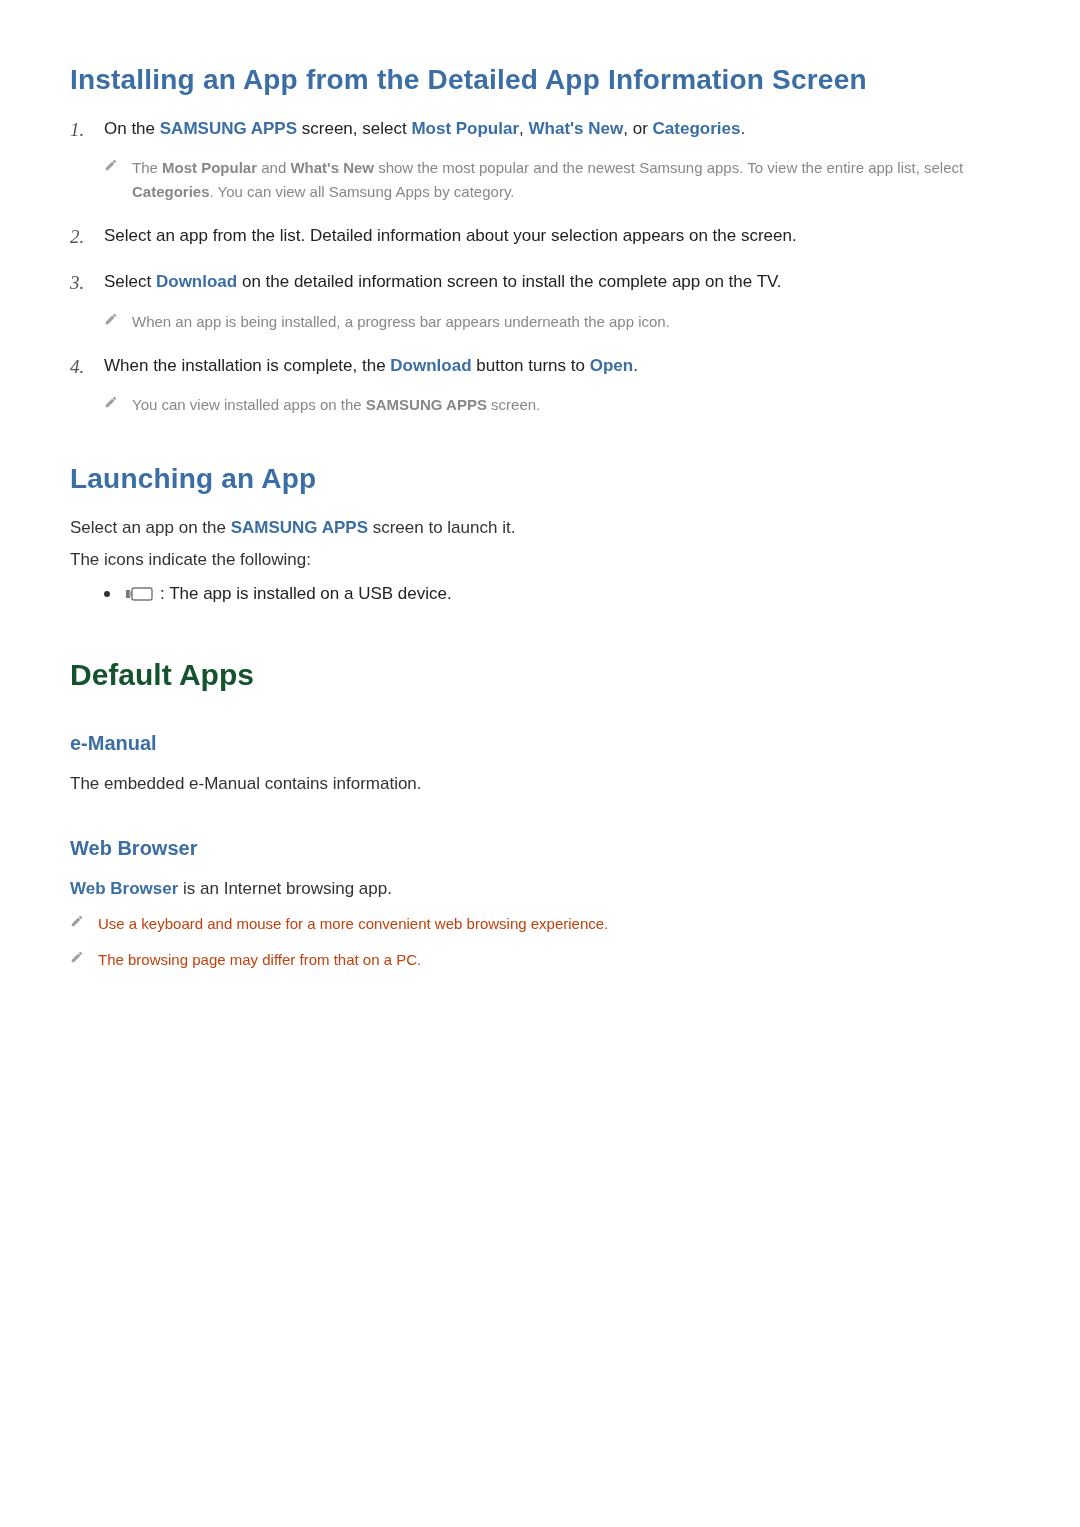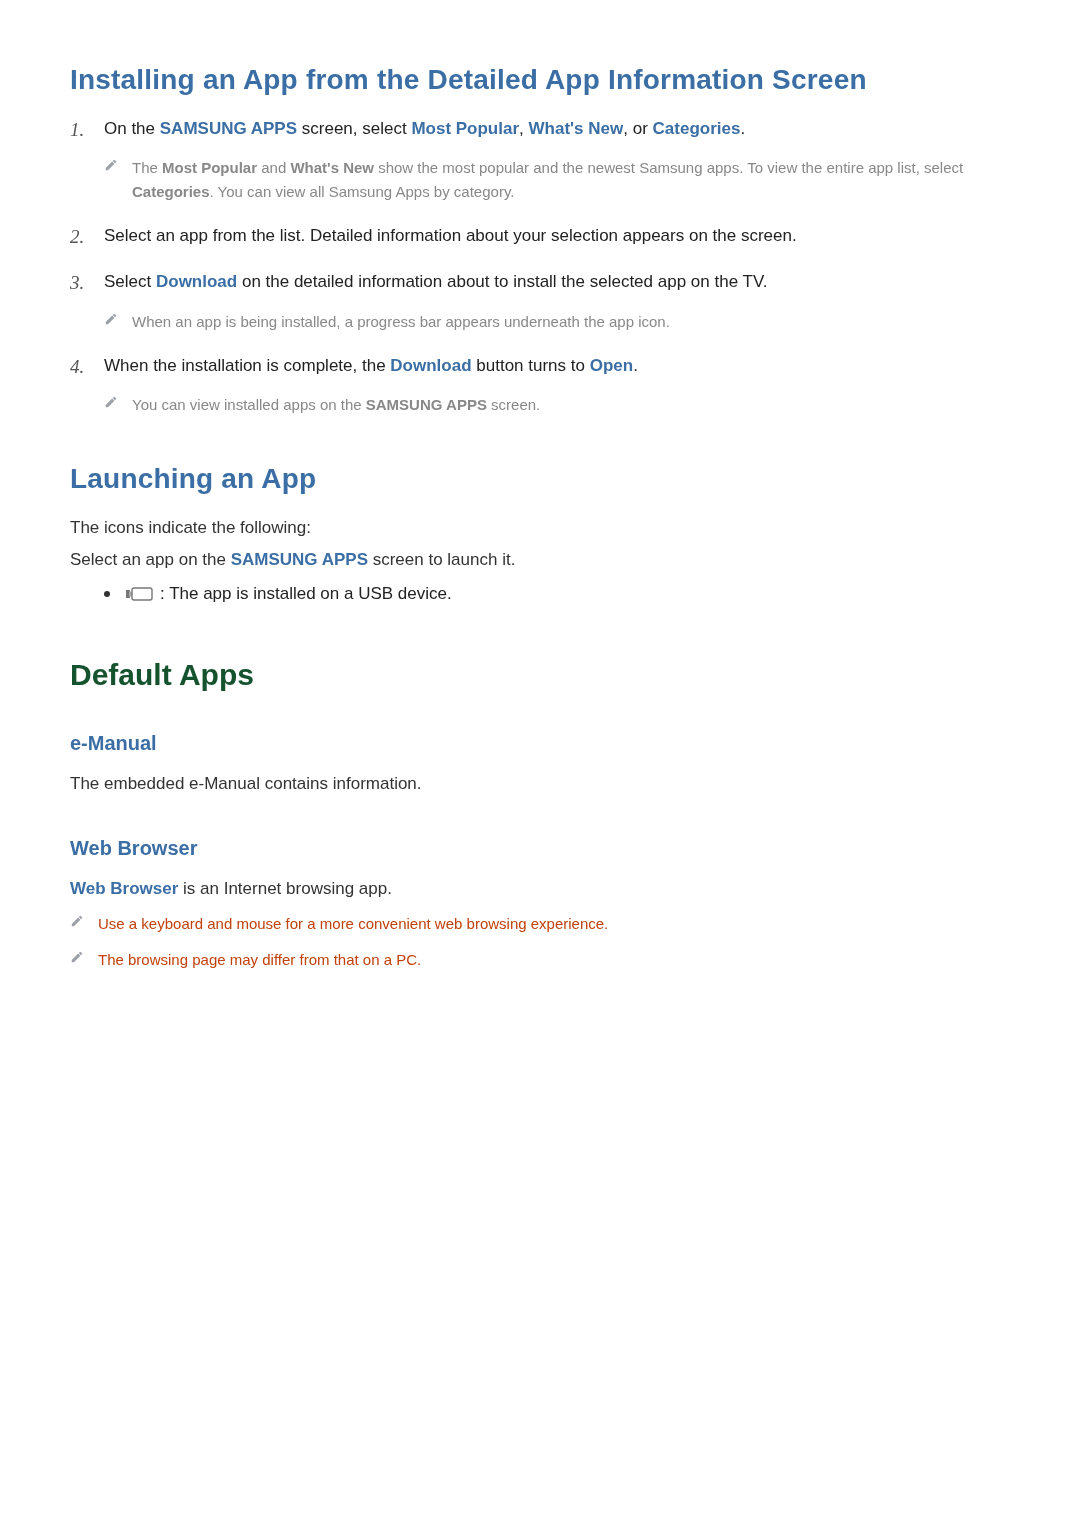--- a/index.html
+++ b/index.html
@@ -174,21 +174,21 @@
     </li>
 
     <li>
       <div class="num">2.</div>
       <div class="li-body">Select an app from the list. Detailed information about your selection appears on the screen.</div>
     </li>
 
     <li>
       <div class="num">3.</div>
       <div class="li-body">
-        <span>Select </span><span class="accent" style="font-weight:bold">Download</span><span> on the detailed information about to install the selected app on the TV.</span>
+        <span>Select </span><span class="accent" style="font-weight:bold">Download</span><span> on the detailed information screen to install the complete app on the TV.</span>
 
         <div class="note-row">
           <div class="note-icon">
             <svg class="pencil" viewBox="0 0 24 24">
                 <path fill="#9aa0a6" d="M3 17.25V21h3.75L17.81 9.94l-3.75-3.75L3 17.25zM20.71 7.04a1 1 0 0 0 0-1.41l-2.34-2.34a1 1 0 0 0-1.41 0l-1.83 1.83 3.75 3.75 1.83-1.83z"></path>
               </svg>
           </div>
           <div class="note-text">When an app is being installed, a progress bar appears underneath the app icon.</div>
         </div>
       </div>
@@ -210,24 +210,24 @@
           </div>
         </div>
       </div>
     </li>
 
   </ol>
 </div>
 
 <div class="section-gap">
   <div class="h2">Launching an App</div>
-  <p class="para">The icons indicate the following:</p>
   <p class="para">
     <span>Select an app on the </span><span class="accent" style="font-weight:bold">SAMSUNG APPS</span><span> screen to launch it.</span>
   </p>
+  <p class="para">The icons indicate the following:</p>
   <ul class="bulleted">
     <li>
       <span class="bullet-dot"></span>
       <span class="usb-icon">
         <svg class="usb" viewBox="0 0 28 16">
           <rect x="0" y="4" width="4" height="8" fill="#777" rx="0"></rect>
           <rect x="3" y="5.5" width="3" height="5" fill="#aaa"></rect>
           <rect x="6" y="2" width="20" height="12" rx="2" fill="none" stroke="#777" stroke-width="1.4"></rect>
         </svg>
       </span>

